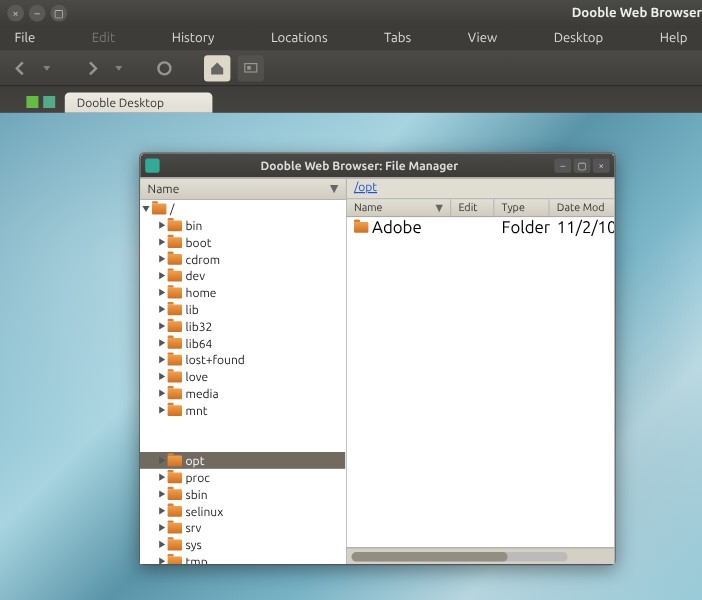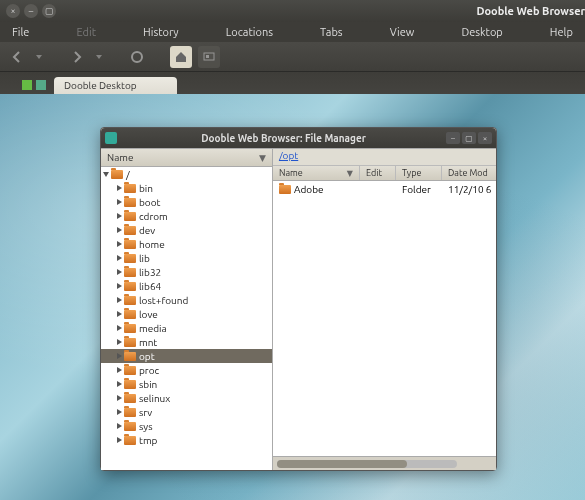--- a/index.html
+++ b/index.html
@@ -28,55 +28,55 @@
   .tabstrip { height: 22px; background: linear-gradient(#3e3d39, #44433f); display: flex; align-items: flex-end; padding-left: 20px; }
   .tab-icon-left { width: 10px; height: 10px; background: #6b4; margin: 0 2px 4px; }
   .tab-icon-box { width: 10px; height: 10px; background: #5a8; margin: 0 2px 4px; }
   .tab { background: linear-gradient(#eceae2, #e0ddd3); border-radius: 4px 4px 0 0; padding: 3px 40px 3px 10px; font-size: 10px; color: #333; margin-left: 6px; }
 
   
   .viewport { position: relative; height: 406px; background: linear-gradient(135deg, #6ba3b8 0%, #8cc0d0 20%, #a8d4e0 35%, #5a94a8 50%, #7ab5c8 65%, #c8e4ec 80%, #9ecfdc 100%); }
   .viewport::after { content:""; position:absolute; inset:0; background: radial-gradient(ellipse at 20% 30%, rgba(255,255,255,0.25), transparent 40%), radial-gradient(ellipse at 70% 70%, rgba(60,110,130,0.3), transparent 50%); }
 
   
-  .fm-window { position: absolute; left: 100px; top: 33px; width: 397px; height: 344px; background: #dedbd2; border: 1px solid #555; border-radius: 4px; box-shadow: 0 4px 16px rgba(0,0,0,0.4); z-index: 2; display: flex; flex-direction: column; }
+  .fm-window { position: absolute; left: 116px; top: 33px; width: 397px; height: 344px; background: #dedbd2; border: 1px solid #555; border-radius: 4px; box-shadow: 0 4px 16px rgba(0,0,0,0.4); z-index: 2; display: flex; flex-direction: column; }
   .fm-titlebar { height: 20px; background: linear-gradient(#4a4945, #3c3b37); border-radius: 4px 4px 0 0; display: flex; align-items: center; color: #ddd; font-size: 10px; }
   .fm-title-icon { width: 12px; height: 12px; background: #3a9; margin: 0 4px; border-radius: 2px; }
   .fm-title { flex: 1; text-align: center; font-weight: bold; }
   .fm-win-btns { display: flex; gap: 2px; padding-right: 4px; }
   .fm-win-btn { width: 14px; height: 12px; background: #555; border-radius: 2px; color: #ccc; font-size: 8px; display:flex; align-items:center; justify-content:center; }
 
   .fm-body { flex: 1; display: flex; background: #e0ddd3; border-top: 1px solid #aaa; overflow: hidden; }
 
   
   .tree-pane { width: 172px; display: flex; flex-direction: column; border-right: 1px solid #aaa; }
   .tree-header { height: 18px; background: linear-gradient(#e2dfd5,#d0ccbf); border-bottom: 1px solid #aaa; display:flex; align-items:center; padding: 0 6px; font-size: 10px; color: #333; justify-content: space-between; }
   .tree-header .sort { color: #666; font-size: 9px; }
   .tree-list { flex: 1; background: #fff; overflow-y: auto; overflow-x: hidden; font-size: 10px; color: #222; }
   .tree-row { display: flex; align-items: center; height: 14px; padding-left: 4px; white-space: nowrap; }
   .tree-row.root { padding-left: 2px; }
   .tree-row.child { padding-left: 16px; }
-  .tree-row.selected { background: #706a5f; color: #fff; }
+  .tree-row.selected { background: #706a5f; color: #fff; margin-top: 28px; }
   .tree-arrow { width: 0; height: 0; margin-right: 2px; }
   .tree-arrow.closed { border-top: 3px solid transparent; border-bottom: 3px solid transparent; border-left: 5px solid #555; }
   .tree-arrow.open { border-left: 3px solid transparent; border-right: 3px solid transparent; border-top: 5px solid #555; }
   .folder-icon { width: 12px; height: 9px; background: linear-gradient(#f0a050,#d07020); border-radius: 1px; margin-right: 3px; position: relative; flex-shrink: 0; }
   .folder-icon::before { content:""; position:absolute; top:-2px; left:0; width:5px; height:2px; background:#d88030; border-radius:1px 1px 0 0; }
 
   
   .detail-pane { flex: 1; display: flex; flex-direction: column; }
   .path-bar { height: 16px; padding: 1px 6px; font-size: 10px; }
   .path-bar a { color: #2255cc; text-decoration: underline; }
   .detail-header { height: 16px; background: linear-gradient(#e2dfd5,#d0ccbf); border-top:1px solid #bbb; border-bottom:1px solid #aaa; display:flex; font-size: 9px; color:#333; }
   .col { padding: 1px 6px; border-right: 1px solid #bbb; display:flex; align-items:center; justify-content: space-between; }
   .col.name { flex: 1; }
   .col.size { width: 36px; }
   .col.type { width: 46px; }
   .col.date { width: 54px; border-right: none; }
-  .detail-list { flex: 1; background: #fff; font-size: 10px; }
+  .detail-list { flex: 1; background: #fff; font-size: 14px; }
   .detail-row { display: flex; height: 16px; align-items: center; }
   .detail-row .cell { padding: 0 6px; }
   .detail-row .cell.name { flex: 1; display:flex; align-items:center; }
   .detail-row .cell.size { width: 36px; }
   .detail-row .cell.type { width: 46px; }
   .detail-row .cell.date { width: 54px; white-space: nowrap; overflow: hidden; }
   .fm-scrollbar { height: 14px; background: #d4d0c5; border-top: 1px solid #aaa; display:flex; align-items:center; }
   .scroll-track { margin-left: 4px; width: 180px; height: 8px; background: #bbb; border-radius: 4px; position: relative; }
   .scroll-thumb { position:absolute; left: 0; width: 130px; height: 8px; background: #928e82; border-radius: 4px; }
 </style>

